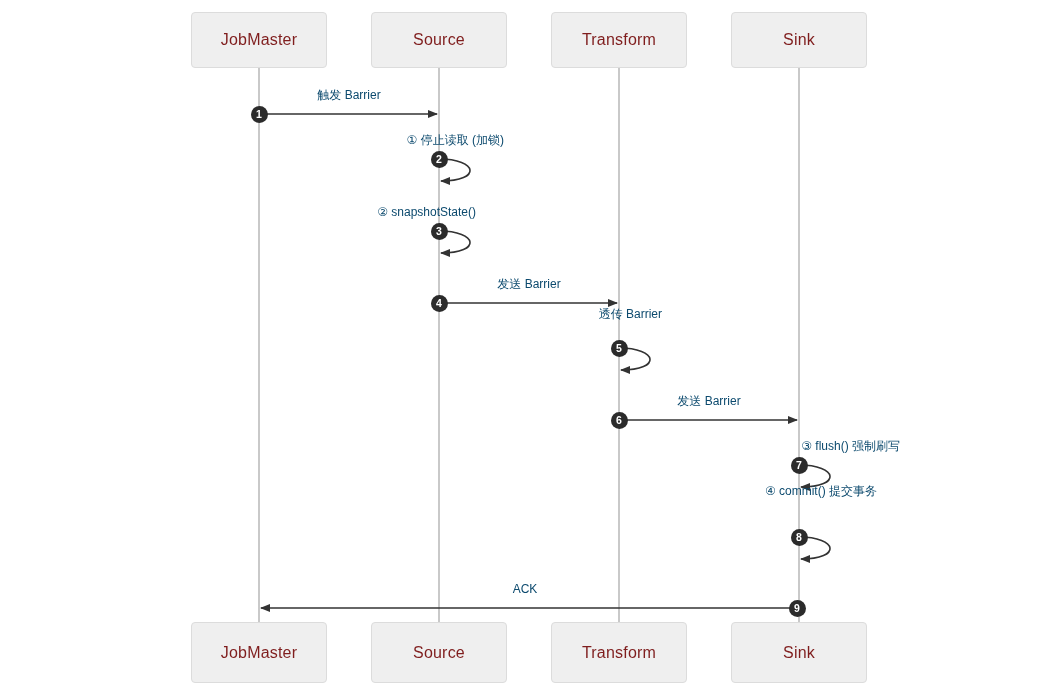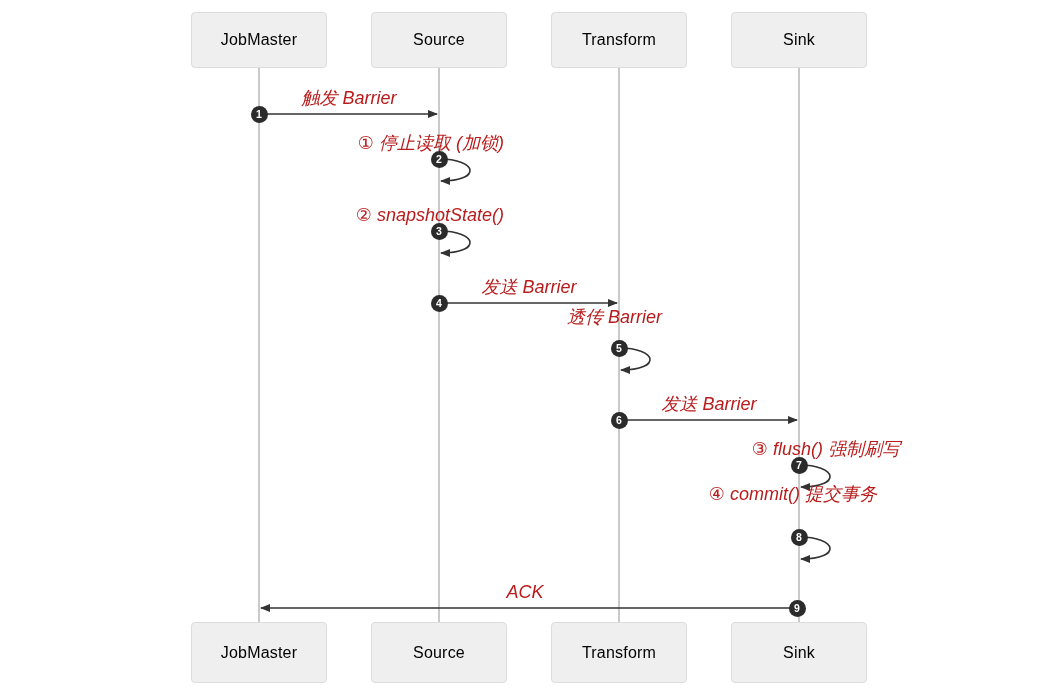--- a/index.html
+++ b/index.html
@@ -30,31 +30,30 @@
   .participant-box {
     position: absolute;
     box-sizing: border-box;
     background: #efefef;
     border: 1px solid #dcdcdc;
     border-radius: 4px;
     display: flex;
     align-items: center;
     justify-content: center;
     font-size: 16px;
-    color: #000000;
+    color: #7f1d1d;
     letter-spacing: .2px;
   }
   
   .msg-label {
     position: absolute;
-    font-size: 18px;
-    color: #b91c1c;
+    font-size: 12px;
+    color: #0c4a6e;
     white-space: nowrap;
     line-height: 1;
-    font-style: italic;
   }
   .msg-label.center { transform: translateX(-50%); }
   .msg-label.right  { transform: translateX(-100%); }
   
   .step-badge {
     position: absolute;
     width: 17px;
     height: 17px;
     margin-left: -8.5px;
     margin-top: -8.5px;
@@ -136,21 +135,21 @@
     <span>Transform</span>
   </div>
   <div class="participant-box" style="left:731px; top:622px; width:136px; height:61px;">
     <span>Sink</span>
   </div>
 
   <div class="msg-label center" style="left:349px; top:89px;">触发 Barrier</div>
 
   <div class="msg-label right" style="left:504px; top:134px;">① 停止读取 (加锁)</div>
 
-  <div class="msg-label right" style="left:504px; top:206px;">② snapshotState()</div>
+  <div class="msg-label right" style="left:476px; top:206px;">② snapshotState()</div>
 
   <div class="msg-label center" style="left:529px; top:278px;">发送 Barrier</div>
 
   <div class="msg-label right" style="left:662px; top:308px;">透传 Barrier</div>
 
   <div class="msg-label center" style="left:709px; top:395px;">发送 Barrier</div>
 
   <div class="msg-label right" style="left:900px; top:440px;">③ flush() 强制刷写</div>
 
   <div class="msg-label right" style="left:877px; top:485px;">④ commit() 提交事务</div>

